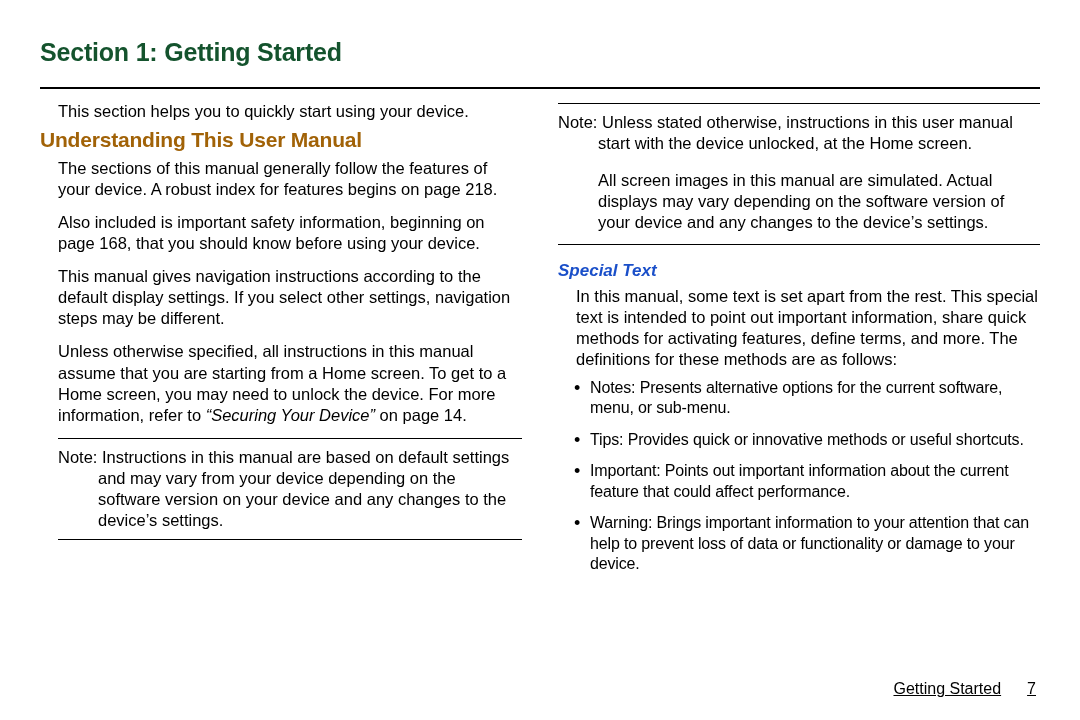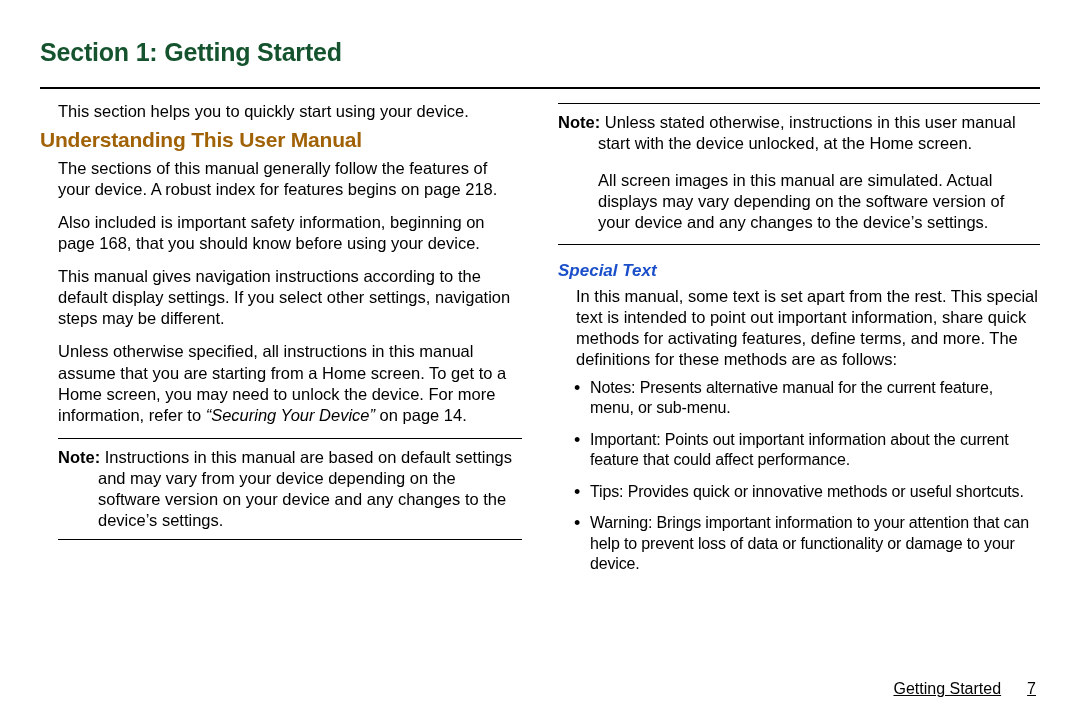--- a/index.html
+++ b/index.html
@@ -60,21 +60,21 @@
       border: none;
       border-top: 1.5px solid #000;
       margin: 2px 0 8px 0;
     }
     .note-text {
       font-size: 16.5px;
       line-height: 1.28;
       text-indent: -40px;
       padding-left: 40px;
     }
-    .note-label { font-weight: bold; text-align: right; }
+    .note-label { font-weight: normal; text-align: right; }
     .sub-subheading {
       color: #1a4fc9;
       font-size: 17px;
       font-weight: bold;
       font-style: italic;
       margin-top: 16px;
       margin-bottom: 5px;
     }
     ul.bullets {
       list-style: none;
@@ -138,23 +138,23 @@
       <hr class="note-rule">
       <p class="note-text"><span class="note-label">Note:</span><span> Unless stated otherwise, instructions in this user manual start with the device unlocked, at the Home screen.</span></p>
       <p class="note-text" style="text-indent:0;padding-left:40px;margin-top:16px">All screen images in this manual are simulated. Actual displays may vary depending on the software version of your device and any changes to the device’s settings.</p>
       <hr class="note-rule" style="margin-top:10px;margin-bottom:0">
     </div>
 
     <h3 class="sub-subheading">Special Text</h3>
     <p class="body-para" style="margin-left:18px;margin-bottom:8px">In this manual, some text is set apart from the rest. This special text is intended to point out important information, share quick methods for activating features, define terms, and more. The definitions for these methods are as follows:</p>
 
     <ul class="bullets">
-      <li class="narrow"><span class="bullet-bold">Notes</span><span>: Presents alternative manual for the current feature, menu, or sub-menu.</span></li>
+      <li class="narrow"><span class="bullet-bold">Notes</span><span>: Presents alternative options for the current software, menu, or sub-menu.</span></li>
+      <li class="narrow"><span class="bullet-bold">Tips</span><span>: Provides quick or innovative methods or useful shortcuts.</span></li>
       <li class="narrow"><span class="bullet-bold">Important</span><span>: Points out important information about the current feature that could affect performance.</span></li>
-      <li class="narrow"><span class="bullet-bold">Tips</span><span>: Provides quick or innovative methods or useful shortcuts.</span></li>
       <li class="narrow"><span class="bullet-bold">Warning</span><span>: Brings important information to your attention that can help to prevent loss of data or functionality or damage to your device.</span></li>
     </ul>
   </div>
 
 </div>
 
 <div class="footer">
   <span>Getting Started</span><span class="pagenum">7</span>
 </div>
 

